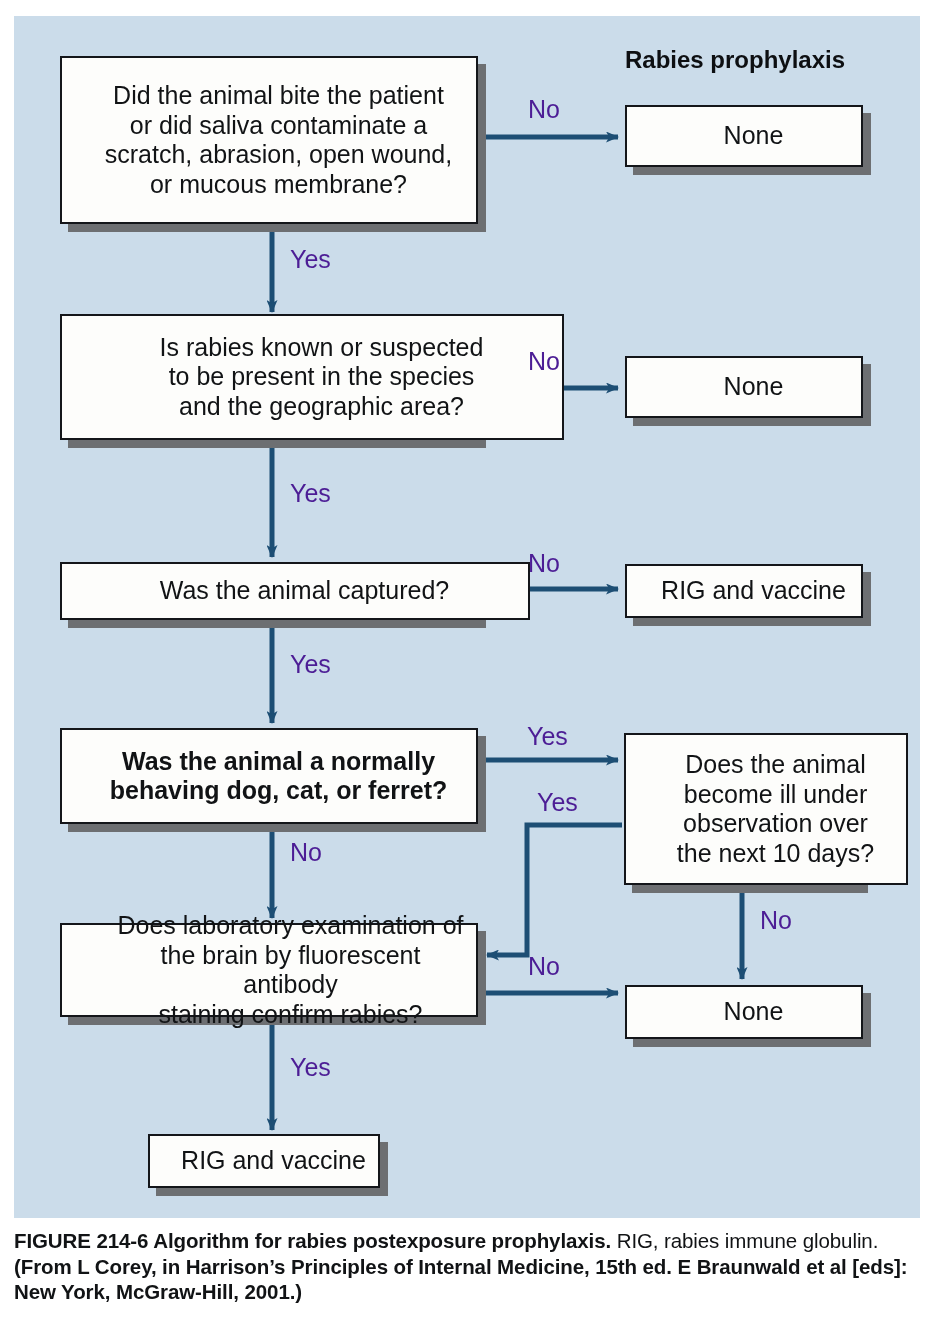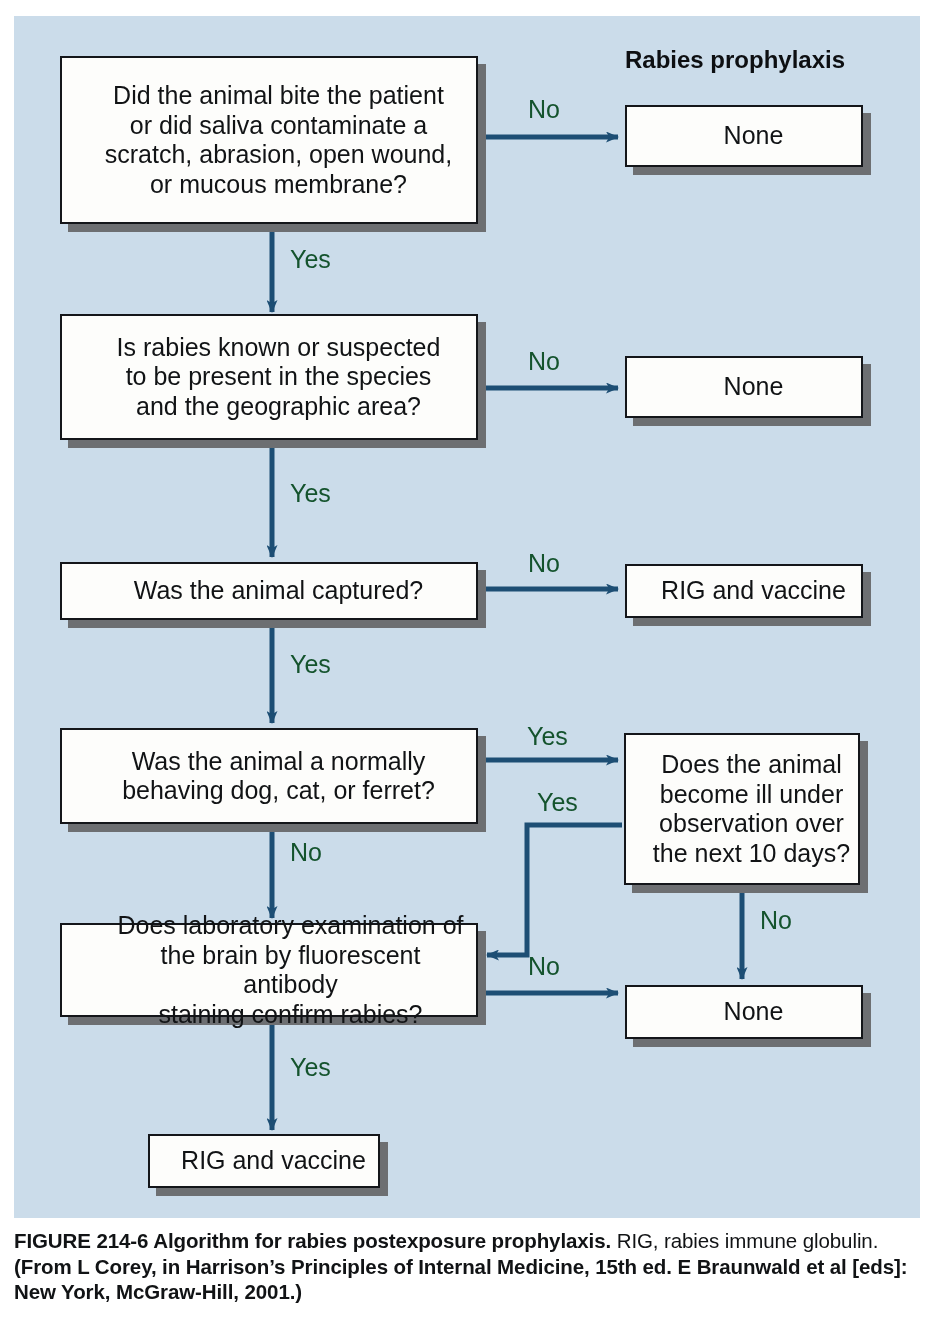--- a/index.html
+++ b/index.html
@@ -39,21 +39,21 @@
     position:absolute;
     font-weight:bold;
     color:#0d0f12;
     text-align:left;
     z-index:7;
     white-space:nowrap;
   }
 
   
   .lbl{
-    position:absolute;color:#14532d;z-index:8;white-space:nowrap;
+    position:absolute;color:#4c1d95;z-index:8;white-space:nowrap;
   }
 
   
   #wires{position:absolute;left:0;top:0;width:940px;height:1336px;z-index:4;}
 
   
   .caption{
     position:absolute;left:14px;top:1228px;width:912px;
     color:#111315;
     font-size:20.5px;line-height:25.5px;
@@ -113,49 +113,49 @@
 scratch, abrasion, open wound,
 or mucous membrane?</span>
   </div>
 
   <div class="shadow" style="left:633px;top:113px;width:238px;height:62px;"></div>
   <div class="node" style="left:625px;top:105px;width:238px;height:62px;font-size:25px;">
     <span class="txt">None</span>
   </div>
 
   <div class="shadow" style="left:68px;top:322px;width:418px;height:126px;"></div>
-  <div class="node" style="left:60px;top:314px;width:418px;height:126px;font-size:25px;">
+  <div class="node" style="left:60px;top:314px;width:504px;height:126px;font-size:25px;">
     <span class="txt">Is rabies known or suspected
 to be present in the species
 and the geographic area?</span>
   </div>
 
   <div class="shadow" style="left:633px;top:364px;width:238px;height:62px;"></div>
   <div class="node" style="left:625px;top:356px;width:238px;height:62px;font-size:25px;">
     <span class="txt">None</span>
   </div>
 
   <div class="shadow" style="left:68px;top:570px;width:418px;height:58px;"></div>
-  <div class="node" style="left:60px;top:562px;width:418px;height:58px;font-size:25px;">
+  <div class="node" style="left:60px;top:562px;width:470px;height:58px;font-size:25px;">
     <span class="txt">Was the animal captured?</span>
   </div>
 
   <div class="shadow" style="left:633px;top:572px;width:238px;height:54px;"></div>
   <div class="node" style="left:625px;top:564px;width:238px;height:54px;font-size:25px;">
     <span class="txt">RIG and vaccine</span>
   </div>
 
   <div class="shadow" style="left:68px;top:736px;width:418px;height:96px;"></div>
-  <div class="node" style="left:60px;top:728px;width:418px;height:96px;font-size:25px;">
+  <div class="node" style="left:60px;top:728px;width:418px;height:96px;font-size:25px;font-weight:bold;">
     <span class="txt">Was the animal a normally
 behaving dog, cat, or ferret?</span>
   </div>
 
   <div class="shadow" style="left:632px;top:741px;width:236px;height:152px;"></div>
-  <div class="node" style="left:624px;top:733px;width:236px;height:152px;font-size:25px;">
+  <div class="node" style="left:624px;top:733px;width:284px;height:152px;font-size:25px;">
     <span class="txt">Does the animal
 become ill under
 observation over
 the next 10 days?</span>
   </div>
 
   <div class="shadow" style="left:68px;top:931px;width:418px;height:94px;"></div>
   <div class="node" style="left:60px;top:923px;width:418px;height:94px;font-size:25px;padding-left:24px;">
     <span class="txt">Does laboratory examination of
 the brain by fluorescent antibody

